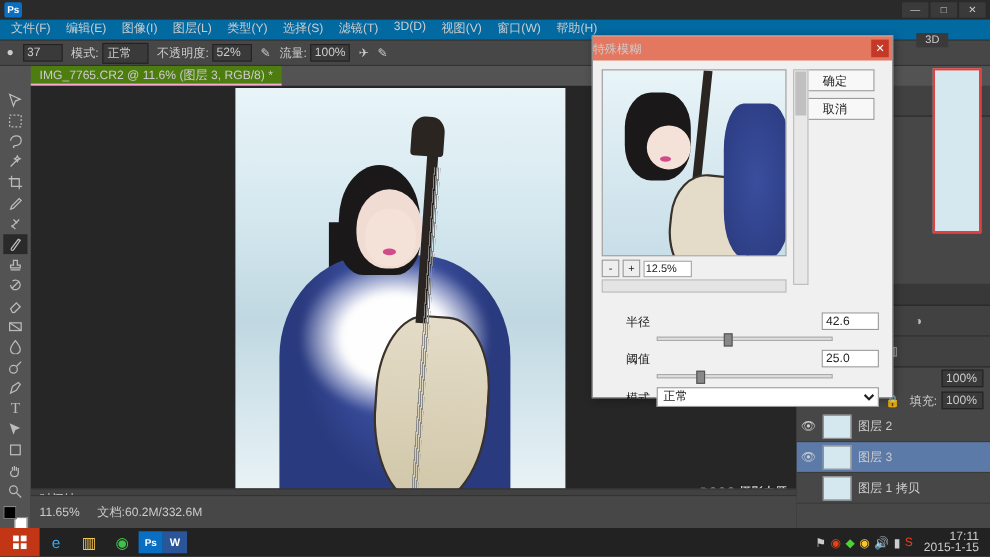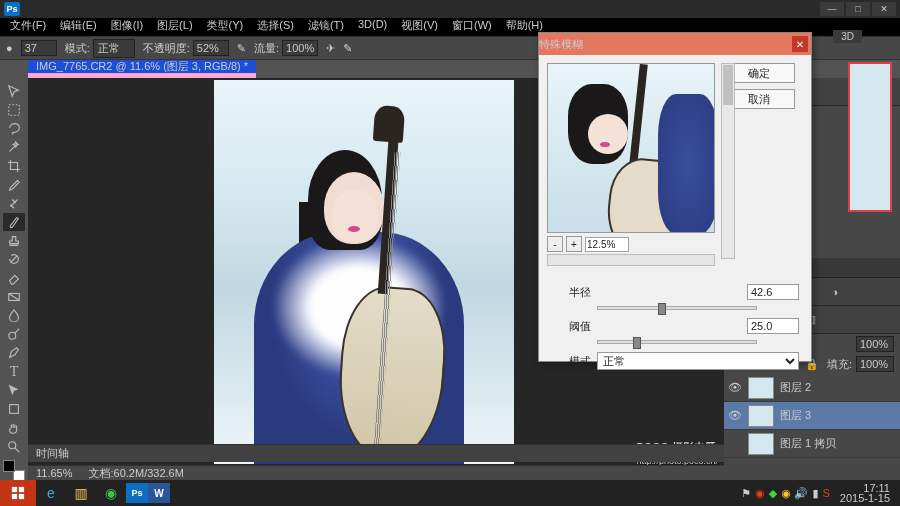--- a/index.html
+++ b/index.html
@@ -1,27 +1,27 @@
 <!DOCTYPE html>
 <html><head>
 <meta charset="utf-8">
 <style>
 *{margin:0;padding:0;box-sizing:border-box;font-family:"Microsoft YaHei",sans-serif;font-size:11px;color:#ccc}
 body{background:#535353;width:900px;height:506px;overflow:hidden;position:relative}
 .titlebar{background:#2a2a2a;height:18px;display:flex;align-items:center;padding:0 4px}
 .ps-logo{background:#0a6fc2;color:#fff;width:16px;height:14px;display:flex;align-items:center;justify-content:center;font-weight:bold;font-size:9px;border-radius:2px}
 .window-controls{margin-left:auto;display:flex;gap:2px}
 .window-controls span{width:24px;height:14px;background:#3a3a3a;display:flex;align-items:center;justify-content:center;font-size:9px}
-.menubar{background:#000000;height:18px;display:flex;padding:0 4px;gap:2px}
+.menubar{background:#0369a1;height:18px;display:flex;padding:0 4px;gap:2px}
 .menubar span{padding:0 6px;cursor:default}
 .options-bar{background:#474747;height:24px;display:flex;align-items:center;padding:0 6px;gap:8px;border-top:1px solid #333;border-bottom:1px solid #333}
 .ob-item{display:flex;align-items:center;gap:3px}
 .ob-input{background:#3a3a3a;border:1px solid #222;padding:1px 3px;width:36px;color:#ccc}
 .ob-select{background:#3a3a3a;border:1px solid #222;padding:1px 14px 1px 4px;color:#ccc}
-.doc-tab{background:#1d4ed8;height:18px;display:flex;align-items:center;padding:0 8px;border-bottom:5px solid #f9a8d4;width:fit-content}
+.doc-tab{background:#4d7c0f;height:18px;display:flex;align-items:center;padding:0 8px;border-bottom:2px solid #f9a8d4;width:fit-content}
 .main{display:flex;height:404px}
 .toolbox{background:#535353;width:28px;display:flex;flex-direction:column;padding-top:4px;gap:1px;align-items:center}
 .tool{width:22px;height:18px;display:flex;align-items:center;justify-content:center;color:#bbb;font-size:13px}
 .tool svg{width:14px;height:14px;fill:none;stroke:#bbb;stroke-width:1.3}
 .fgbg{width:22px;height:22px;position:relative;margin-top:4px}
 .fgbg .bg{position:absolute;right:0;bottom:0;width:12px;height:12px;background:#fff;border:1px solid #888}
 .fgbg .fg{position:absolute;left:0;top:0;width:12px;height:12px;background:#000;border:1px solid #888}
 .canvas-area{flex:1;background:#262626;position:relative;overflow:hidden}
 .canvas{position:absolute;left:186px;top:2px;width:300px;height:384px;background:linear-gradient(180deg,#e8f4f8 0%,#d5e8ef 30%,#c0d8e2 55%,#eef6f8 100%)}
 .figure{position:absolute;left:40px;top:62px;width:210px;height:322px}
@@ -33,21 +33,21 @@
 .face{position:absolute;left:78px;top:48px;width:46px;height:52px;background:#f4e2d8;border-radius:45%}
 .lips{position:absolute;left:94px;top:84px;width:12px;height:6px;background:#d14a8a;border-radius:50%}
 .pipa-neck{position:absolute;left:130px;top:-28px;width:10px;height:180px;background:#2a2520;transform:rotate(4deg)}
 .pipa-head{position:absolute;left:120px;top:-36px;width:30px;height:36px;background:#2a2520;border-radius:40% 40% 10% 10%;transform:rotate(4deg)}
 .pipa-body{position:absolute;left:86px;top:145px;width:104px;height:174px;background:linear-gradient(180deg,#e4dcc8,#d0c6a8);border-radius:40% 40% 50% 50%;transform:rotate(4deg);border:2px solid #3a322a}
 .pipa-strings{position:absolute;left:130px;top:10px;width:6px;height:300px;background:repeating-linear-gradient(90deg,#888 0 1px,transparent 1px 2px);transform:rotate(4deg)}
 .watermark{position:absolute;right:6px;bottom:16px;color:#d8d8d8;font-size:18px;font-weight:bold;text-shadow:0 1px 2px #000}
 .watermark small{font-size:9px;font-weight:normal;display:block}
 .scrollh{position:absolute;left:0;bottom:0;right:0;height:14px;background:#3a3a3a}
 .scrollh-thumb{position:absolute;left:320px;width:140px;height:10px;top:2px;background:#666;border-radius:3px}
-.status{background:#474747;height:15px;display:flex;align-items:center;padding:0 8px;gap:16px;border-top:1px solid #333;position:absolute;left:28px;right:176px;bottom:26px}
+.status{background:#474747;height:30px;display:flex;align-items:center;padding:0 8px;gap:16px;border-top:1px solid #333;position:absolute;left:28px;right:176px;bottom:26px}
 .timeline{position:absolute;left:28px;right:176px;bottom:44px;height:18px;background:#414141;border-top:1px solid #333;padding:0 8px;display:flex;align-items:center}
 .panels{width:176px;background:#474747;display:flex;flex-direction:column}
 .panel-icons-row{height:28px;background:#414141;display:flex;align-items:center;padding:0 6px;gap:6px;border-bottom:1px solid #2a2a2a}
 .panel-icon{width:18px;height:18px;display:flex;align-items:center;justify-content:center;color:#bbb}
 .panel-tab{background:#383838;height:20px;display:flex;align-items:center;padding:0 8px;border-bottom:1px solid #222}
 .prop-row{height:20px;display:flex;align-items:center;padding:0 6px;gap:4px;font-size:10px}
 .layers{flex:1;overflow:hidden}
 .layer{display:flex;align-items:center;height:28px;padding:0 4px;gap:6px;border-bottom:1px solid #3a3a3a}
 .layer.sel{background:#5b7aa8}
 .eye{width:14px;text-align:center}

